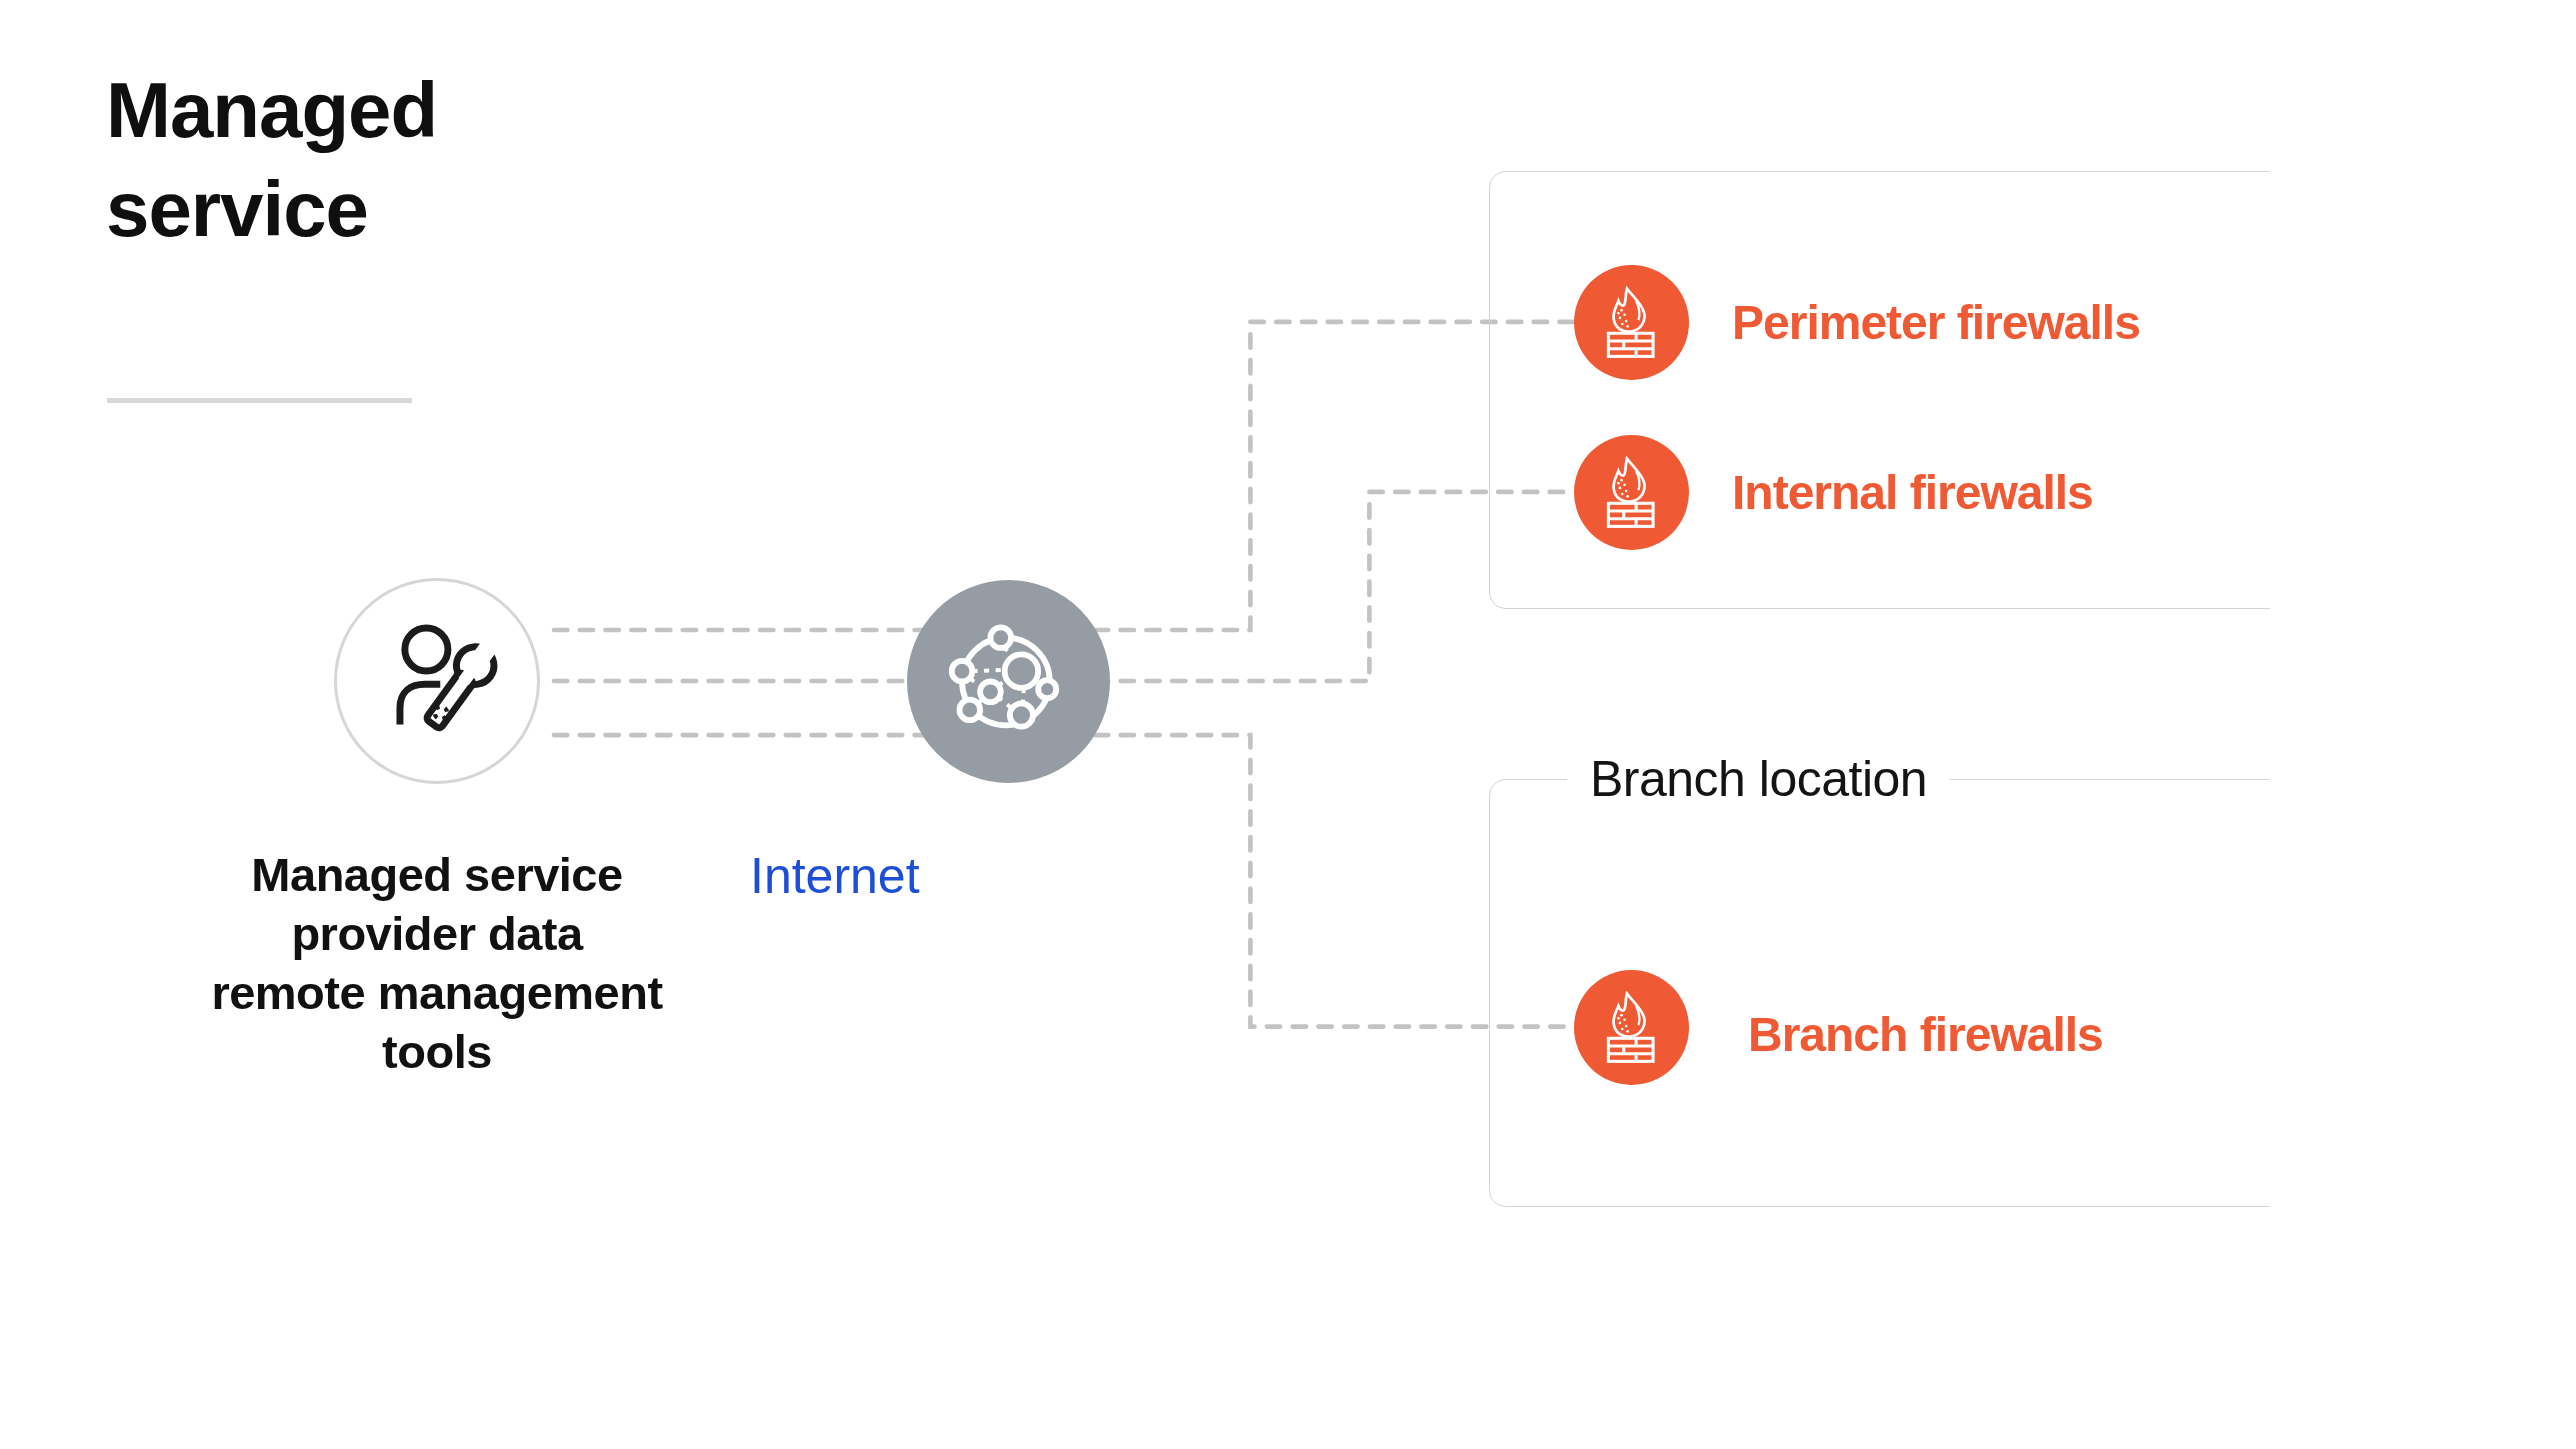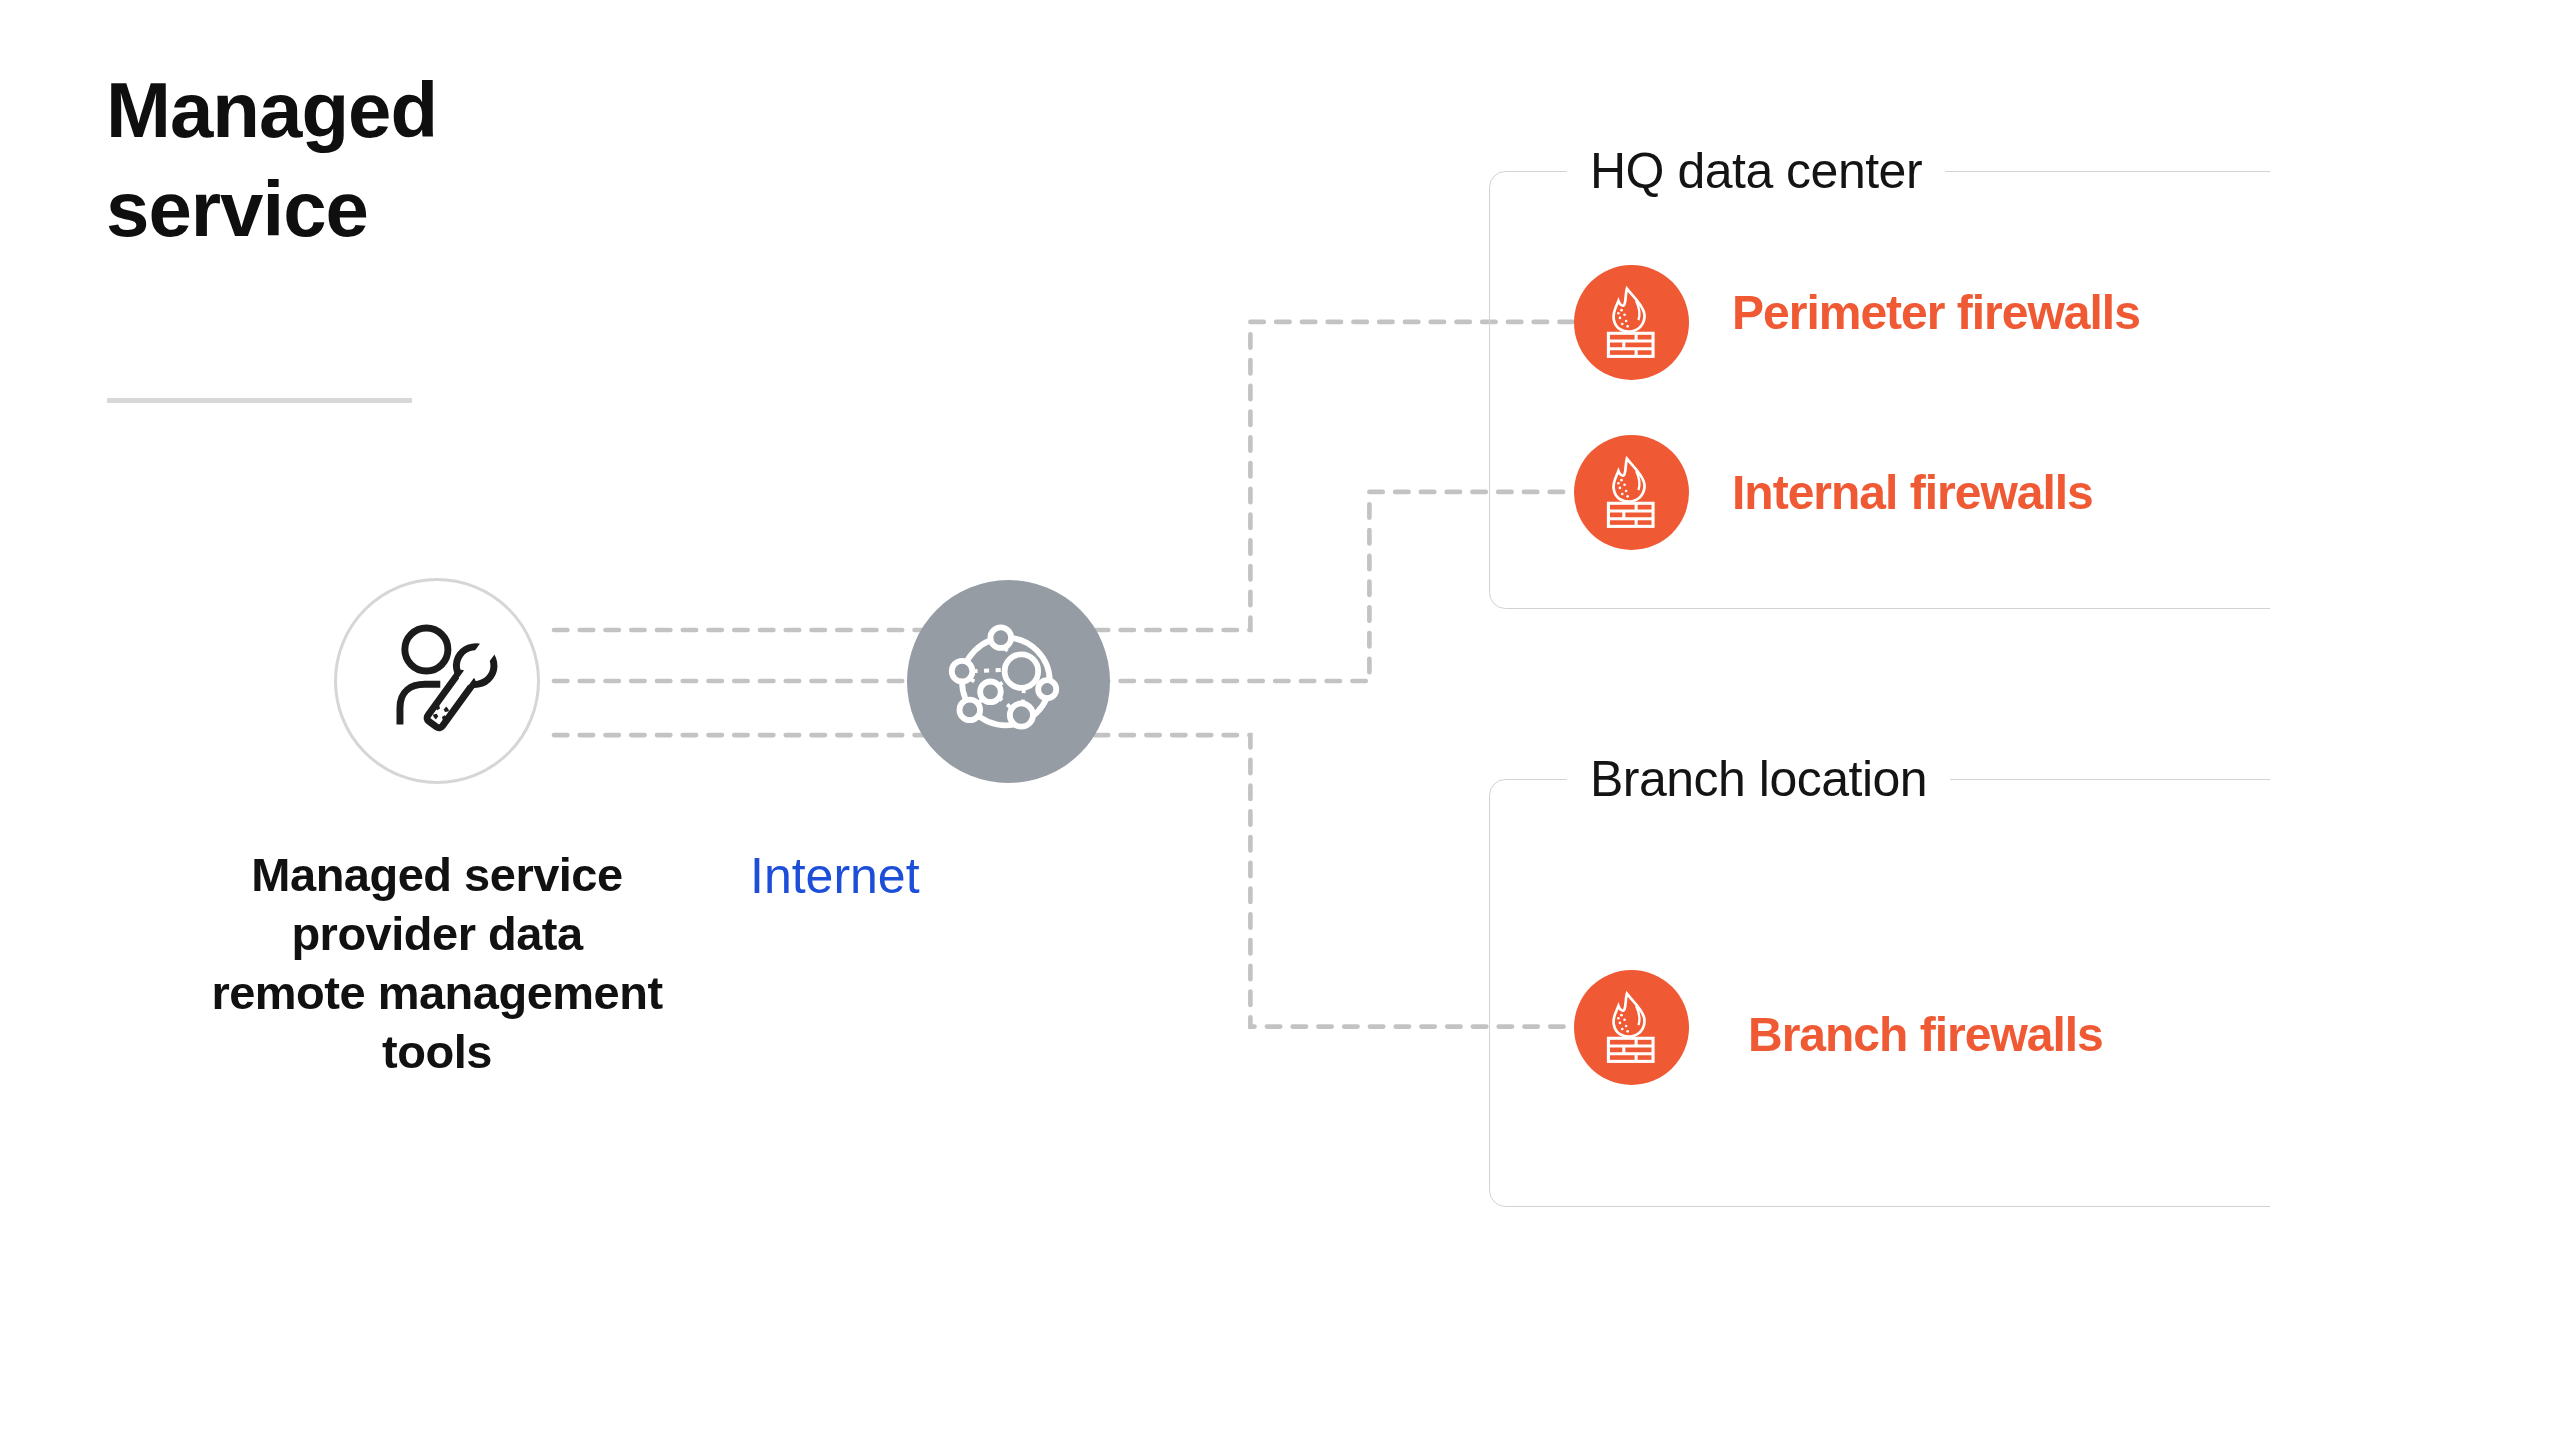--- a/index.html
+++ b/index.html
@@ -32,21 +32,21 @@
   .group-label{position:absolute;top:-31px;left:77px;background:#ffffff;padding:0 23px;
                font-size:50px;line-height:60px;font-weight:400;letter-spacing:-0.5px;color:#141414;white-space:nowrap;}
 
   .fw-circle{position:absolute;width:115px;height:115px;border-radius:50%;background:#ef5933;
              display:flex;align-items:center;justify-content:center;}
   .fw-label{position:absolute;font-size:48px;line-height:60px;font-weight:700;letter-spacing:-1px;
             color:#ef5933;white-space:nowrap;}
 
   
   #fw-perimeter{left:84px;top:93px;}
-  #fw-perimeter-label{left:242px;top:111px;}
+  #fw-perimeter-label{left:242px;top:121px;}
   #fw-internal{left:84px;top:263px;}
   #fw-internal-label{left:242px;top:291px;}
   #fw-branch{left:84px;top:190px;}
   #fw-branch-label{left:258px;top:217px;margin-top:8px;}
 </style>
 </head>
 <body>
 
 <div id="canvas">
 
@@ -102,21 +102,20 @@
         <circle cx="60" cy="76" r="9"></circle>
         <circle cx="80" cy="56" r="7"></circle>
         <circle cx="36" cy="58" r="8"></circle>
         <circle cx="60" cy="42" r="13"></circle>
       </g>
     </svg>
   </div>
   <div id="internet-label" class="abs">Internet</div>
 
   <div id="hq-box" class="abs group-box">
-    <div class="group-label">HQ data center</div>
 
     <div id="fw-perimeter" class="fw-circle">
       <svg width="77" height="77" viewBox="0 0 100 100">
         <g fill="none" stroke="#ffffff" stroke-width="4">
           <rect x="20" y="64" width="58" height="30"></rect>
           <path d="M20 74 H78"></path>
           <path d="M20 84 H78"></path>
           <path d="M56 64 V74"></path>
           <path d="M40 74 V84"></path>
           <path d="M56 84 V94"></path>

